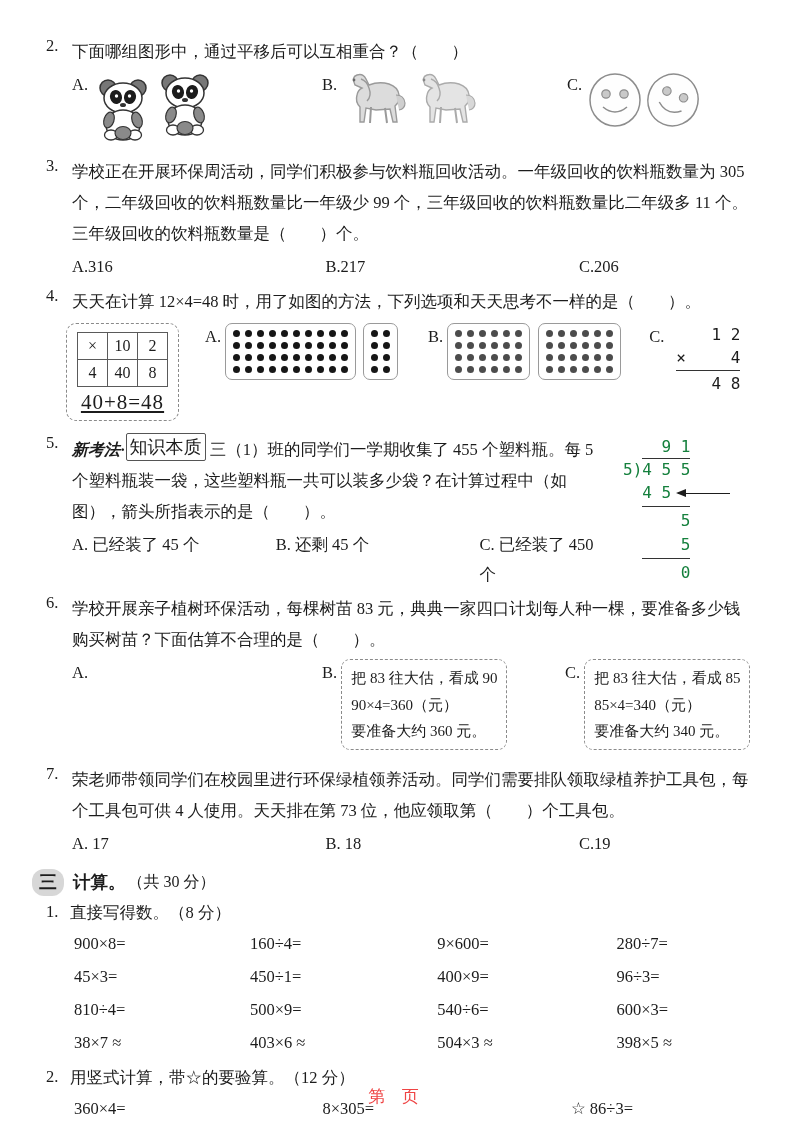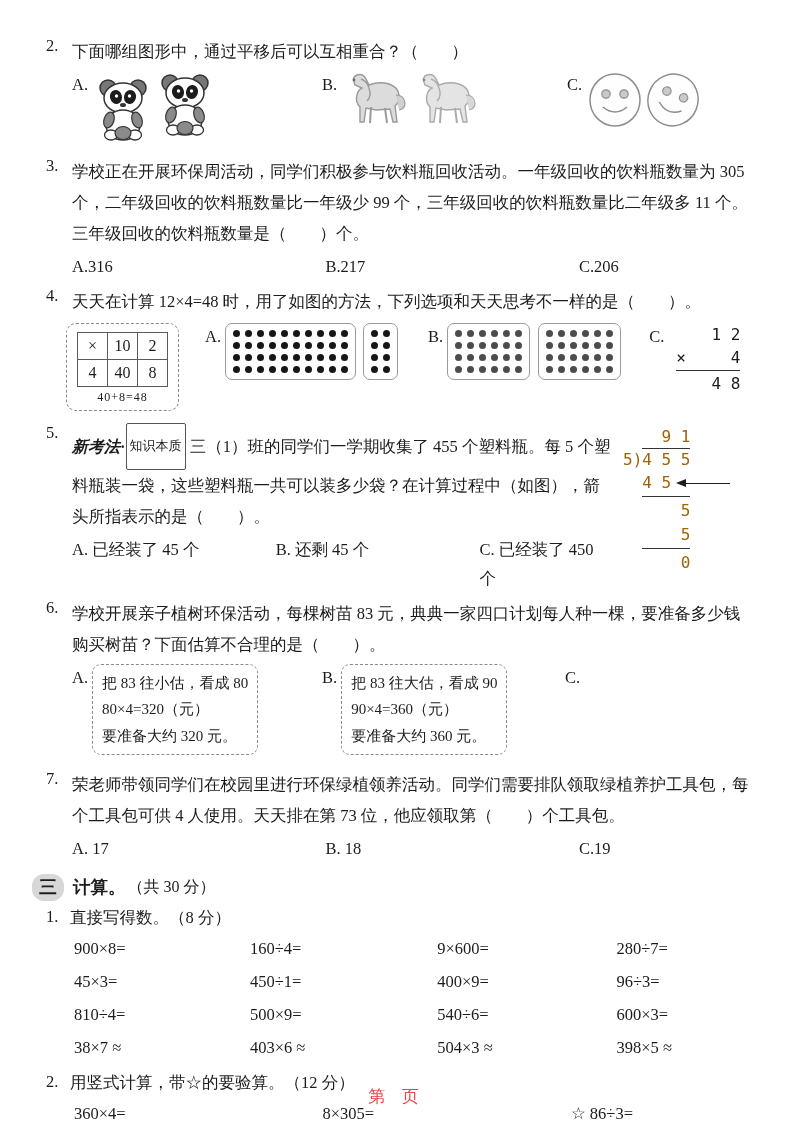--- a/index.html
+++ b/index.html
@@ -21,34 +21,34 @@
   .figrow { display:flex; align-items:flex-start; margin:4px 0 10px 0; }
   .figitem { display:flex; align-items:flex-start; }
   .figlabel { margin-right:4px; line-height:1.2; padding-top:4px; }
   .pair { display:flex; align-items:flex-end; }
   .mirrored svg { transform:scaleX(-1); }
   
   .q4figs { display:flex; align-items:flex-start; margin:6px 0 8px 0; }
   .dashedbox { border:1.4px dashed #8a8a8a; border-radius:10px; padding:8px 10px 5px 10px; text-align:center; }
   .gridtable { border-collapse:collapse; margin:0 auto 3px auto; }
   .gridtable td { border:1.3px solid #5a5a5a; width:30px; height:27px; text-align:center; font-size:16px; }
-  .tcaption { font-size:12px; letter-spacing:1px; }
+  .tcaption { font-size:21px; letter-spacing:1px;text-decoration:underline; }
   .dotbox { border:1.2px solid #9a9a9a; border-radius:7px; padding:6px 7px; display:grid; gap:5px 5px; }
   .dotbox .dot { width:7px; height:7px; border-radius:50%; background:#161616; display:block; }
   .dotbox.gray .dot { background:#4c4c4c; }
   .vmul { font-family:"DejaVu Sans Mono",monospace; font-size:16px; line-height:1.45; width:64px; }
   .vm-top { text-align:right; }
   .vm-mid { display:flex; justify-content:space-between; border-bottom:1.5px solid #333; padding-bottom:1px; }
   .vm-prod { text-align:right; padding-top:1px; }
   
   .badge { white-space:nowrap; }
   .badge-bold { font-weight:bold; font-style:italic; font-family:"Liberation Sans",sans-serif; font-size:16px; }
   .badge-dot { font-weight:bold; }
-  .badge-box { display:inline-block; border:1.4px solid #555; font-size:13px; font-family:"Liberation Sans",sans-serif; padding:13px 3px; line-height:1.45; vertical-align:2px; border-radius:2px; }
-  .division { float:right; width:132px; margin:2px 0 0 10px; font-family:"DejaVu Sans Mono",monospace; font-size:16px; line-height:1.45; color:#a16207; }
+  .badge-box { display:inline-block; border:1.4px solid #555; font-size:18px; font-family:"Liberation Sans",sans-serif; padding:0 3px; line-height:1.45; vertical-align:2px; border-radius:2px; }
+  .division { float:right; width:132px; margin:2px 0 0 10px; font-family:"DejaVu Sans Mono",monospace; font-size:16px; line-height:1.45; color:#15803d; }
   .dv-quotient { padding-left:4ch; }
   .dv-main { white-space:pre; }
   .dv-dividend { border-top:1.6px solid #333; padding-top:1px; }
   .dv-step { padding-left:2ch; position:relative; }
   .dv-ones { padding-left:6ch; }
   .dv-line { border-top:1.5px solid #333; margin:2px 0 2px 2ch; width:5ch; height:0; }
   .dv-arrow { position:absolute; left:5.7ch; top:12px; width:52px; border-top:1.7px solid #1d1d1d; }
   .dv-arrow::before { content:""; position:absolute; left:-2px; top:-5px; width:0; height:0;
      border-right:10px solid #1d1d1d; border-top:4px solid transparent; border-bottom:4px solid transparent; }
   
@@ -343,36 +343,36 @@
     </div>
   </div>
 
   <div class="q">
     <div class="qnum">6.</div>
     <div class="qbody">
       <div class="qtext">学校开展亲子植树环保活动，每棵树苗 83 元，典典一家四口计划每人种一棵，要准备多少钱购买树苗？下面估算不合理的是（　　）。</div>
       <div class="q6row">
         <div class="q6opt" style="width:250px;">
           <span class="figlabel">A.</span>
-          <div class="q6box">
-            <div>把 83 往小估，看成 80</div>
-            <div>80×4=320（元）</div>
-            <div>要准备大约 320 元。</div>
-          </div>
         </div>
         <div class="q6opt" style="width:243px;">
           <span class="figlabel">B.</span>
           <div class="q6box">
             <div>把 83 往大估，看成 90</div>
             <div>90×4=360（元）</div>
             <div>要准备大约 360 元。</div>
           </div>
         </div>
         <div class="q6opt">
           <span class="figlabel">C.</span>
+          <div class="q6box">
+            <div>把 83 往大估，看成 85</div>
+            <div>85×4=340（元）</div>
+            <div>要准备大约 340 元。</div>
+          </div>
         </div>
       </div>
     </div>
   </div>
 
   <div class="q">
     <div class="qnum">7.</div>
     <div class="qbody">
       <div class="qtext">荣老师带领同学们在校园里进行环保绿植领养活动。同学们需要排队领取绿植养护工具包，每个工具包可供 4 人使用。天天排在第 73 位，他应领取第（　　）个工具包。</div>
       <div class="opt3">

